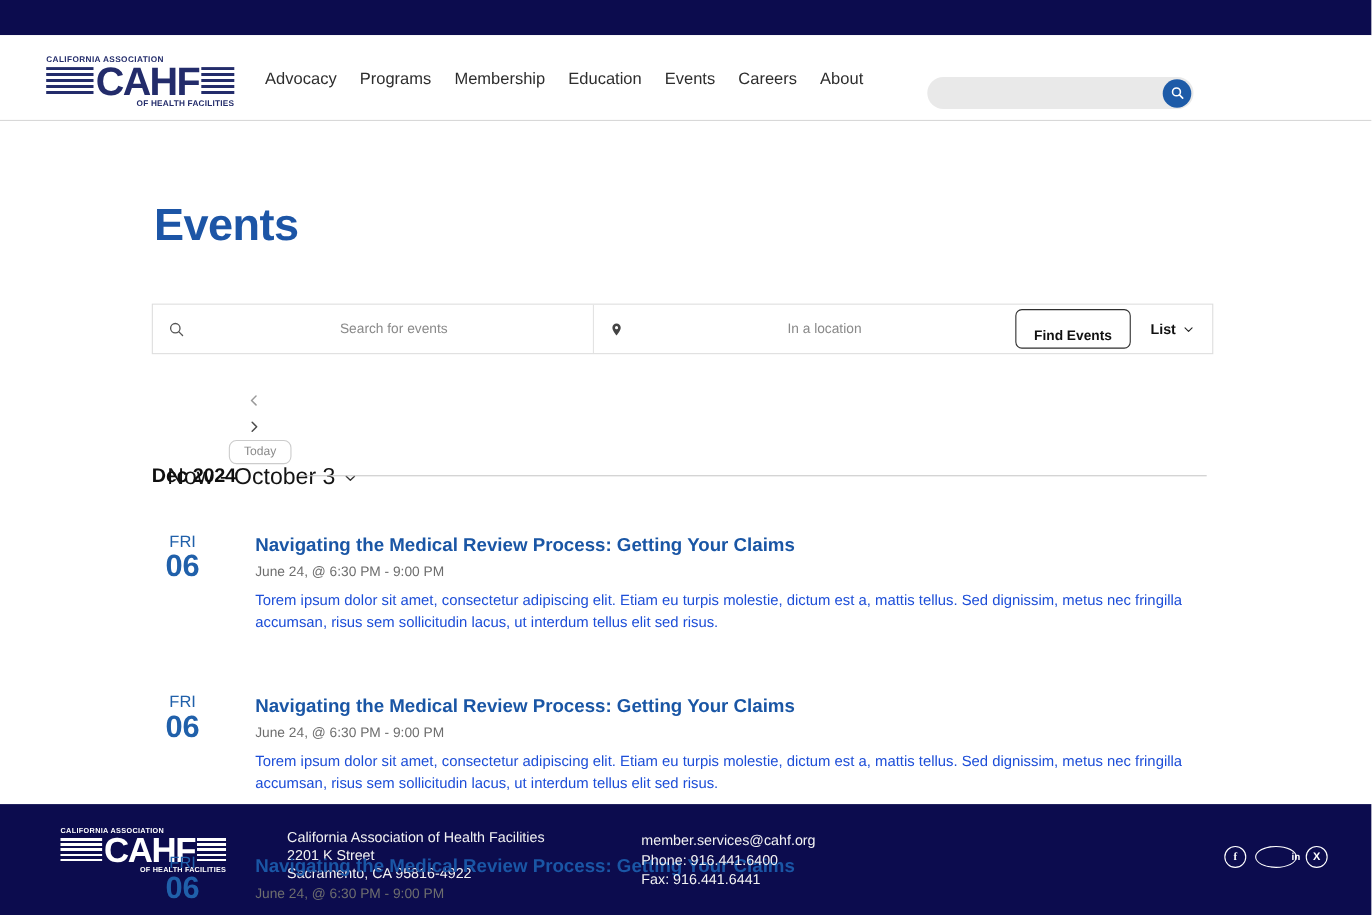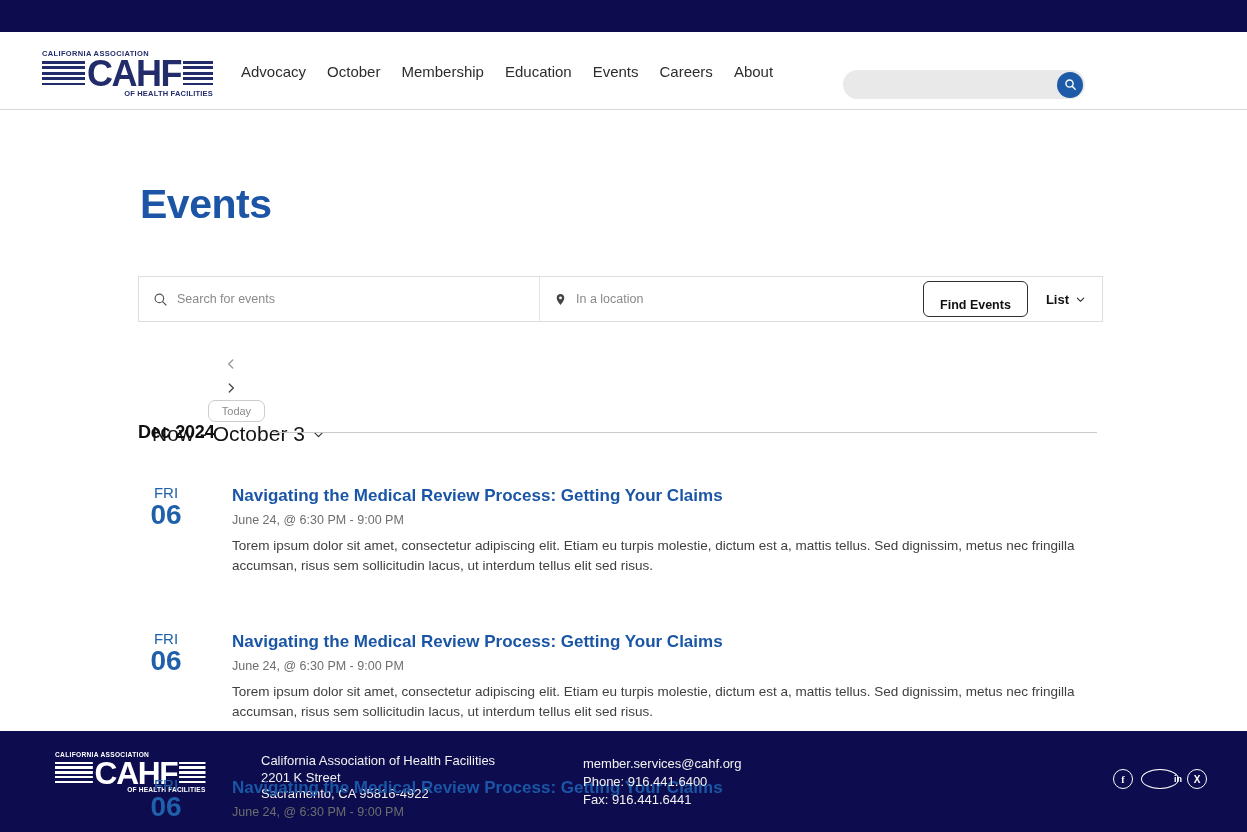--- a/index.html
+++ b/index.html
@@ -36,21 +36,21 @@
   .login .label { font-size:14.5px; color:#111; }
 
   
   .page-title { position:absolute; left:140px; top:181px; font-size:41px; font-weight:600; color:#1c55a6; letter-spacing:-.5px; }
 
   .events-bar { position:absolute; left:138px; top:276px; width:965px; height:46px; border:1px solid #dedede; background:#fff; display:flex; align-items:stretch; }
   .events-bar .field { display:flex; align-items:center; gap:9px; padding-left:14px; }
   .events-bar .field.keyword { width:400px; }
   .events-bar .field.location { flex:1; }
   .events-bar .vdivider { width:1px; background:#e3e3e3; margin:0; }
-  .events-bar input { border:none; outline:none; flex:1; font-size:12.5px; color:#333; background:transparent; }
+  .events-bar input { border:none; outline:none; flex:1; font-size:12.5px; color:#333; background:transparent;text-align:center; }
   .events-bar input::placeholder { color:#8a8a8a; }
   .find-events-btn { align-self:center; margin-right:18px; height:36px; padding:16px 16px; background:#fff; border:1.6px solid #2f2f2f; border-radius:6px; font-size:12.5px; font-weight:bold; color:#111; cursor:pointer; font-family:inherit; }
   .view-selector { align-self:center; margin-right:16px; display:flex; align-items:center; gap:6px; cursor:pointer; }
   .view-selector .label { font-size:13px; font-weight:bold; color:#111; }
 
   .date-nav { position:absolute; left:138px; top:352px; display:flex; align-items:center;flex-direction:column; }
   .nav-arrow { background:none; border:none; cursor:pointer; padding:4px; display:flex; align-items:center; }
   .today-btn { margin-left:10px; border:1px solid #ccc; border-radius:7px; background:#fff; color:#8a8a8a; font-size:11px; padding:4px 13px; cursor:pointer; font-family:inherit; }
   .range-picker { margin-left:14px; display:flex; align-items:center; gap:7px; cursor:pointer; }
   .range-picker .label { font-size:21px; color:#141414; font-weight:500; }
@@ -60,21 +60,21 @@
   .month-line { position:absolute; left:273px; top:12px; width:824px; height:1px; background:#cacaca; }
 
   
   .event { position:absolute; left:138px; width:965px; display:flex; }
   .event-date { width:56px; text-align:center; color:#2060aa; flex:none; }
   .event-dow { font-size:15px; line-height:17px; }
   .event-day { font-size:28px; font-weight:bold; line-height:28px; }
   .event-body { margin-left:38px; width:862px; padding-top:2px; }
   .event-title { font-size:17px; font-weight:700; color:#1a56a5; line-height:1.2; cursor:pointer; }
   .event-datetime { font-size:12.5px; color:#6e6e6e; margin-top:7px; }
-  .event-desc { font-size:13.5px; color:#404040; line-height:1.45; margin-top:9px; }
+  .event-desc { font-size:13.5px; color:#1d4ed8; line-height:1.45; margin-top:9px; }
   .event.overlay { z-index:1; }
 
   
   .site-footer { position:absolute; left:0; top:731px; width:1247px; height:101px; background:#0c0c4e; color:#f2f2f2; }
   .logo-footer { position:absolute; left:55px; top:21px; color:#fff; transform:scale(.88); transform-origin:top left; }
   .footer-col { font-size:13px; line-height:16.5px; }
   .footer-address { position:absolute; left:261px; top:22px; }
   .footer-contact { position:absolute; left:583px; top:24px; line-height:18px; z-index:2; }
   .footer-social { position:absolute; left:1113px; top:38px; display:flex; gap:8px; z-index:2; }
   .social-circle { width:20px; height:20px; border:1.3px solid #fff; border-radius:50%; display:flex; align-items:center; justify-content:center; font-size:10px; color:#fff; cursor:pointer; font-weight:bold; }
@@ -92,21 +92,21 @@
       <div class="l2">
         <span class="bars left"></span>
         <span class="wordmark">CAHF</span>
         <span class="bars right"></span>
       </div>
       <div class="l3">OF HEALTH FACILITIES</div>
     </div>
 
     <nav class="main-nav">
       <a>Advocacy</a>
-      <a>October</a>
+      <a>Programs</a>
       <a>Membership</a>
       <a>Education</a>
       <a>Events</a>
       <a>Careers</a>
       <a>About</a>
     </nav>
 
     <div class="header-search">
       <input type="text" style="">
       <button class="search-btn">

